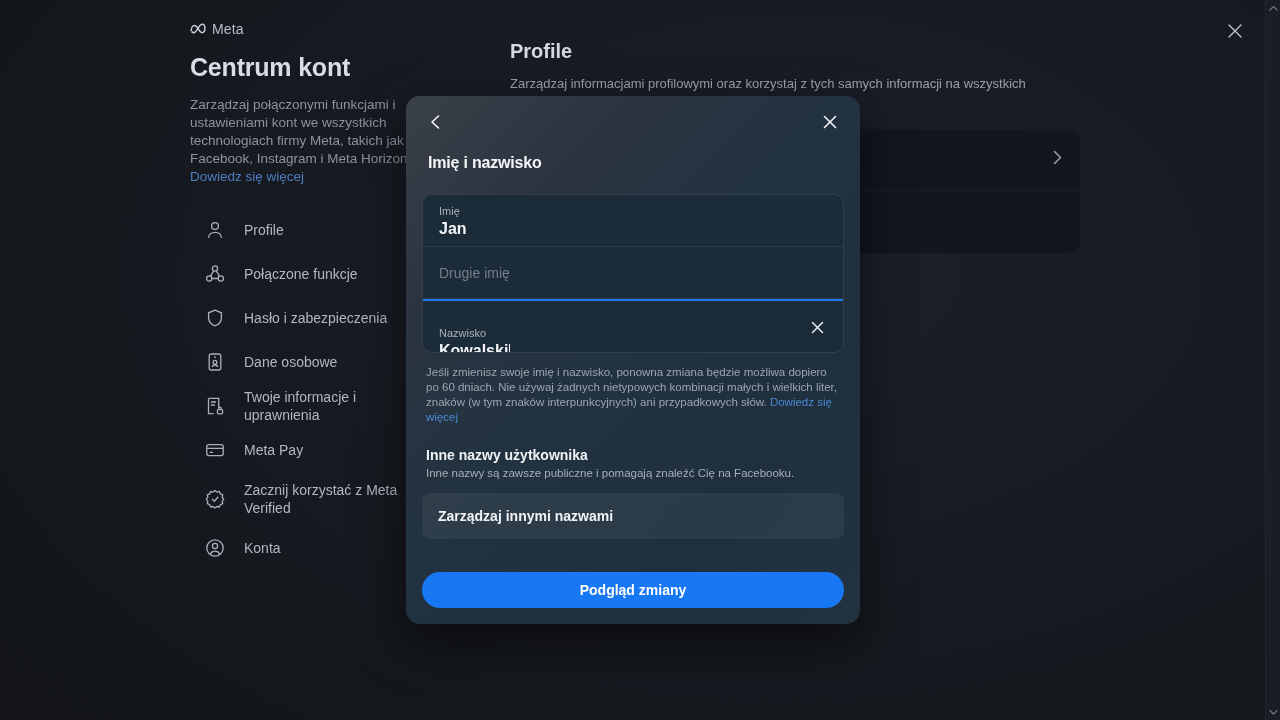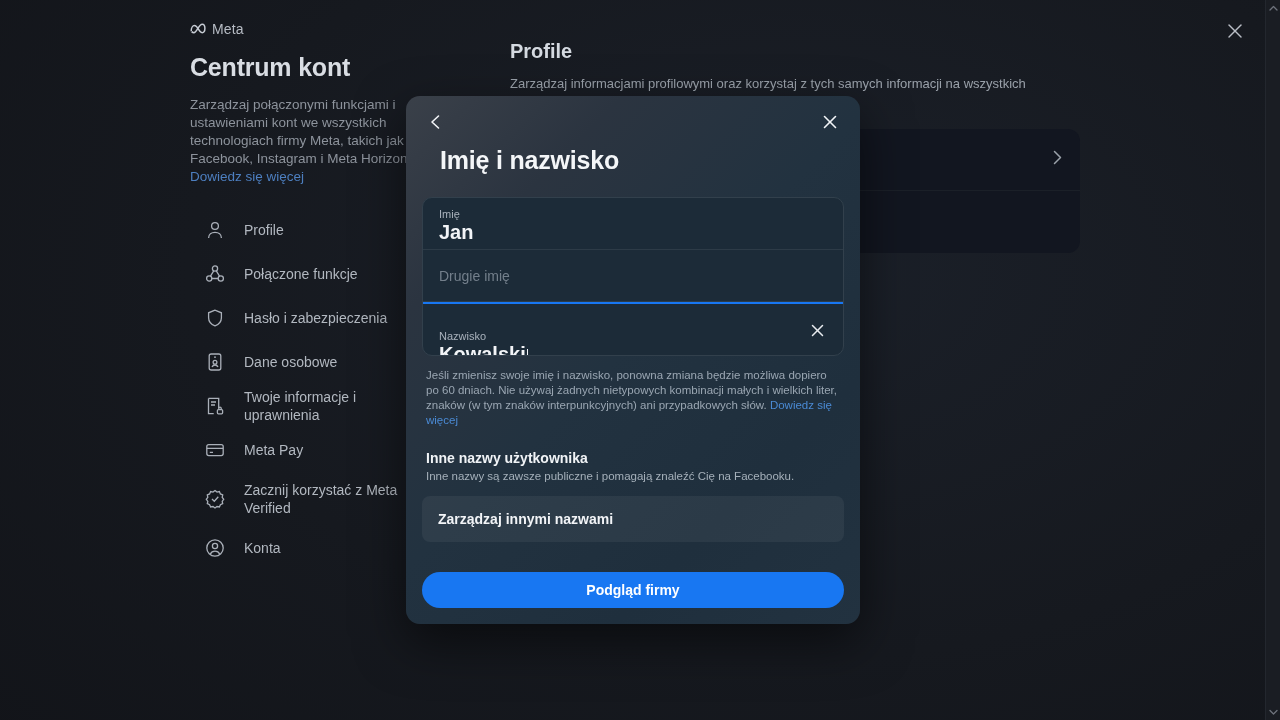--- a/index.html
+++ b/index.html
@@ -139,24 +139,24 @@
     display: flex; align-items: center; justify-content: center;
     color: #f2f4f7; border-radius: 50%;
   }
   .m-close {
     position: absolute; right: 12px; top: 8px;
     width: 36px; height: 36px;
     display: flex; align-items: center; justify-content: center;
     color: #f2f4f7; border-radius: 50%;
   }
   .modal-title {
-    padding: 0 34px;
-    font-size: 25px; font-weight: bold; color: #f4f6f8;
+    padding: 0 22px;
+    font-size: 16px; font-weight: bold; color: #f4f6f8;
     letter-spacing: -.2px;
-    margin-top: 0;
+    margin-top: 8px;
   }
 
   .modal-body { padding: 0 16px; margin-top: 22px; }
 
   .fieldset {
     background: #1c2b38;
     border: 1px solid #32404c;
     border-radius: 10px;
     overflow: hidden;
   }
@@ -170,21 +170,21 @@
   .field.focused {
     border-top: 2px solid #1877f2;
     border-bottom: none;
     height: 53px;
     padding-top: 25px;
   }
   .f-label {
     font-size: 11px; color: #a9b2bc; line-height: 14px;
   }
   .f-value {
-    font-size: 20px; color: #f2f4f7; font-weight: bold;
+    font-size: 16px; color: #f2f4f7; font-weight: bold;
     line-height: 20px; margin-top: 1px;
   }
   .f-value.caret::after {
     content: "";
     display: inline-block;
     width: 1px; height: 14px;
     background: #f2f4f7;
     vertical-align: -2px;
     margin-left: 1px;
   }
@@ -436,15 +436,15 @@
       </div>
 
       <div class="sec-title">Inne nazwy użytkownika</div>
       <div class="sec-sub">Inne nazwy są zawsze publiczne i pomagają znaleźć Cię na Facebooku.</div>
 
       <div class="manage-btn">Zarządzaj innymi nazwami</div>
 
     </div>
   </div>
 
-  <div class="primary-btn">Podgląd firmy</div>
+  <div class="primary-btn">Podgląd zmiany</div>
 
 </div>
 
 </body></html>

